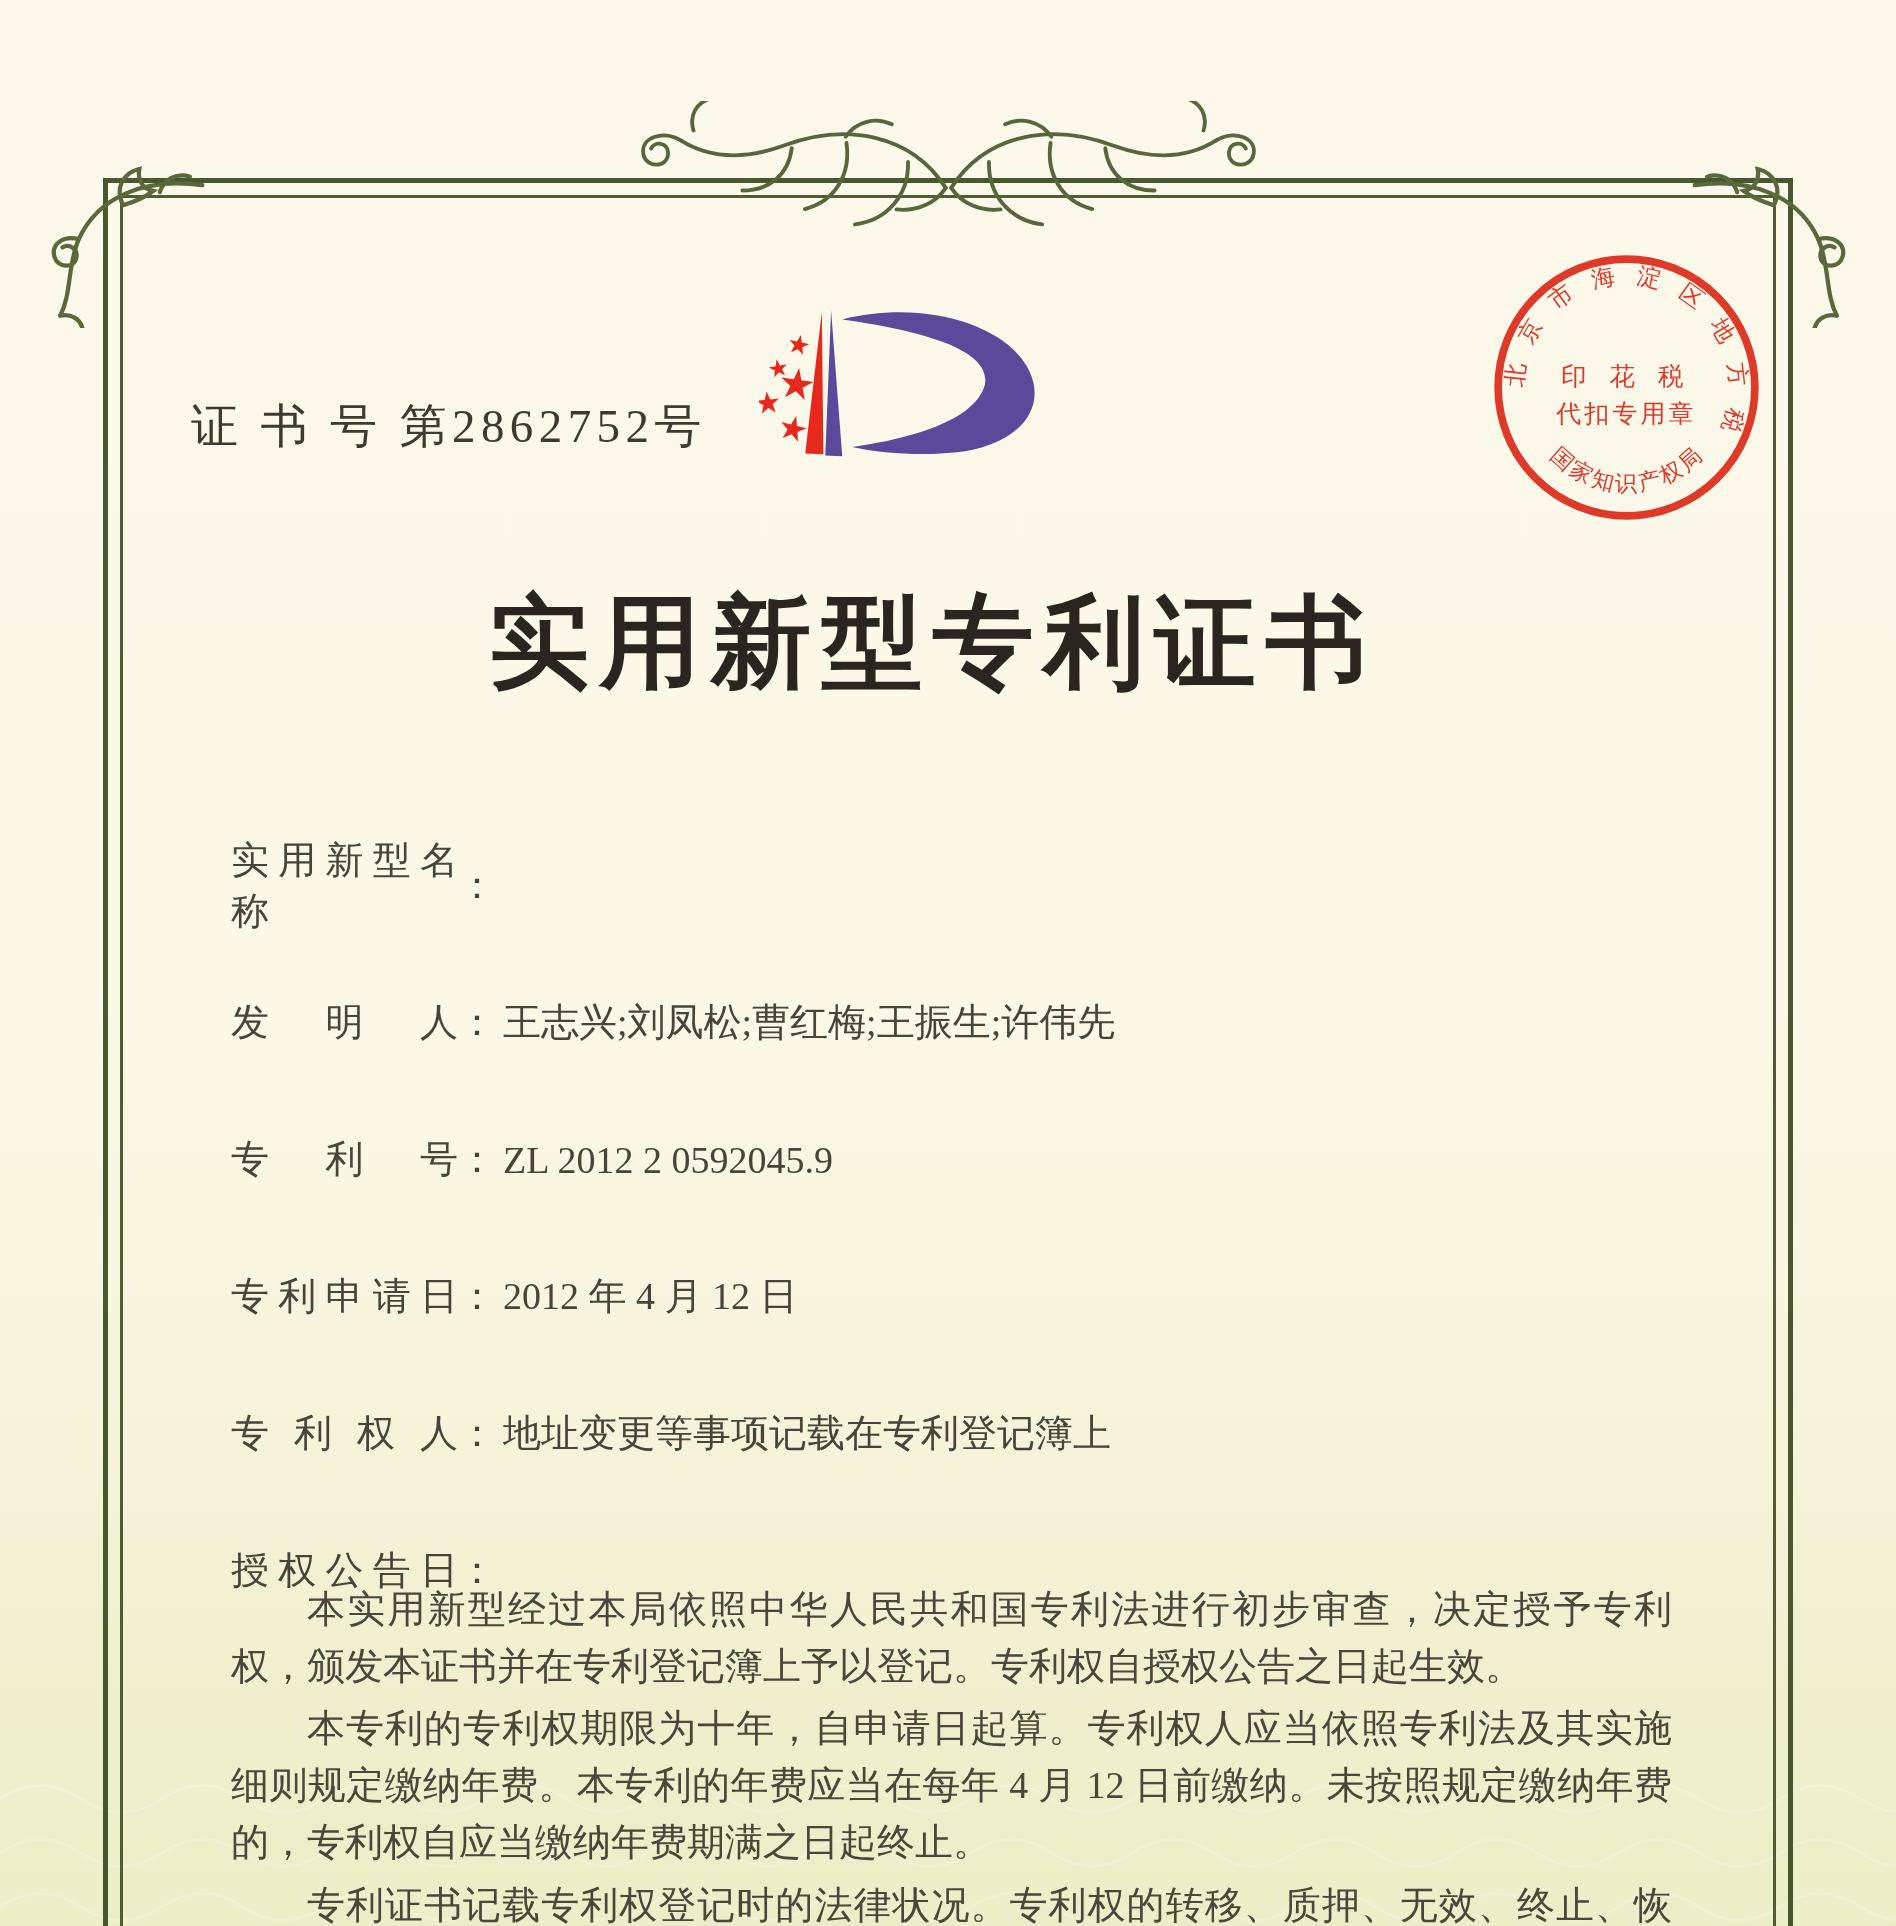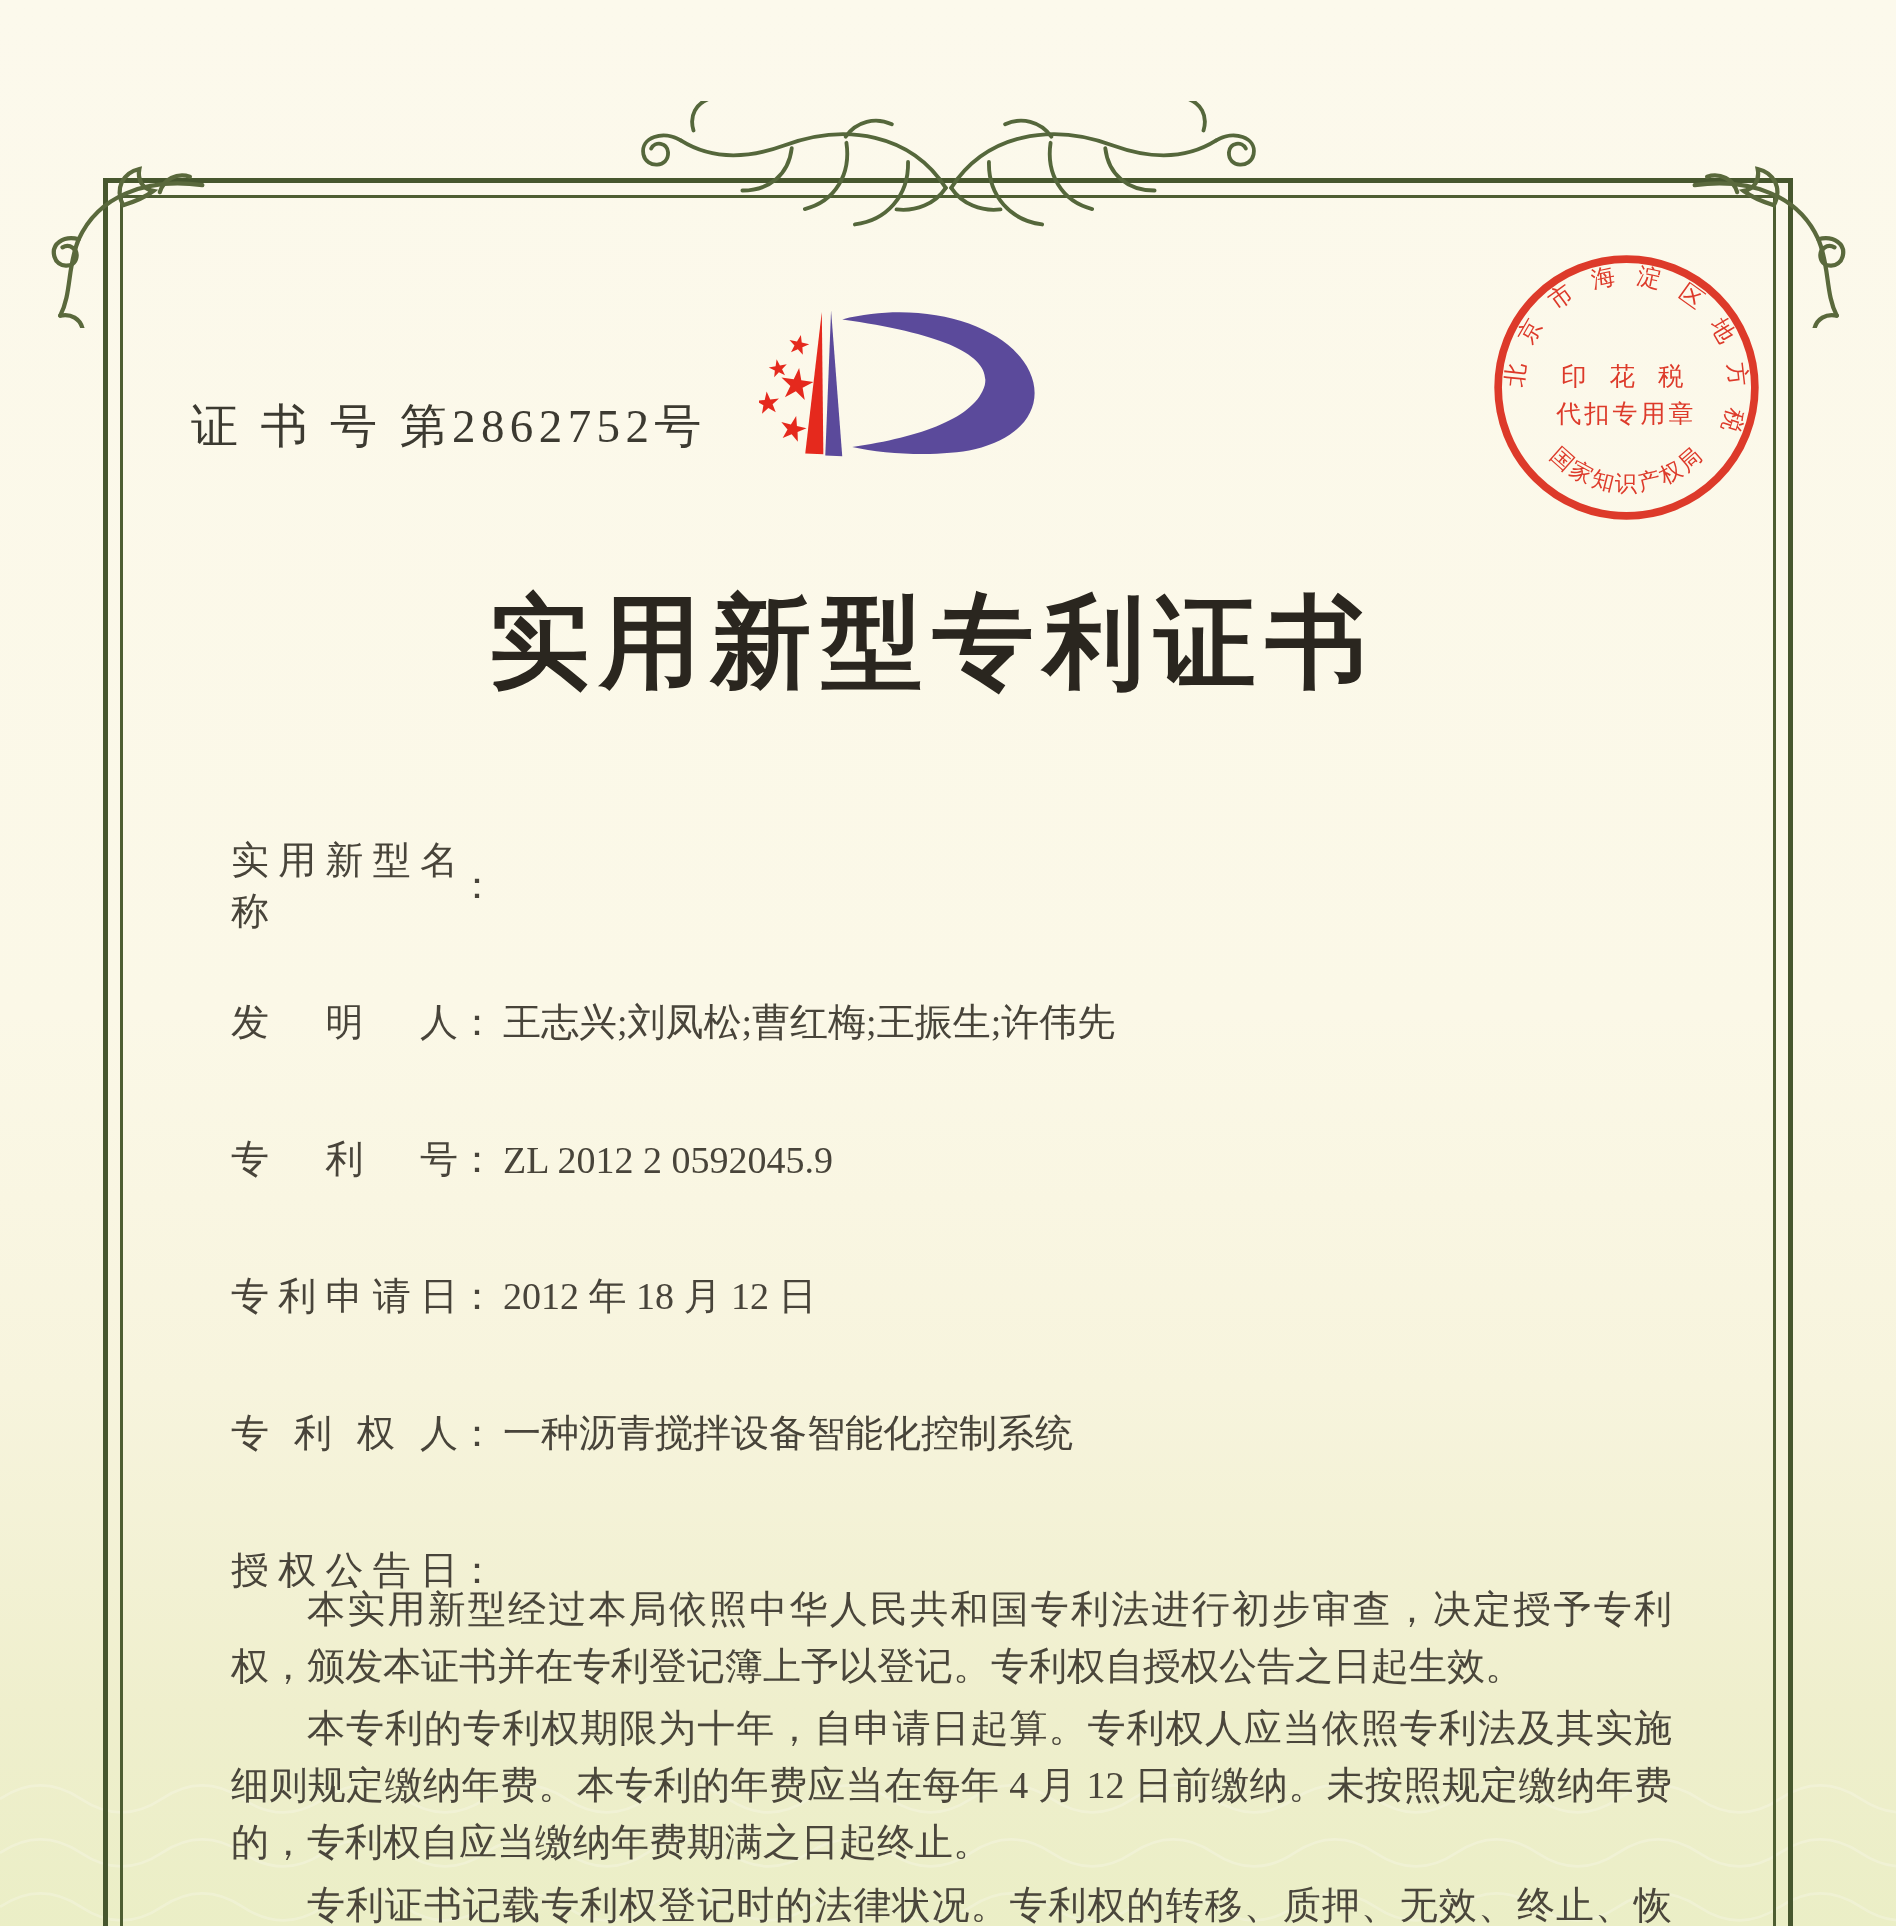--- a/index.html
+++ b/index.html
@@ -138,26 +138,26 @@
         <span class="fvalue">王志兴;刘凤松;曹红梅;王振生;许伟先</span>
     </div>
     <div class="frow">
       <span class="flabel">专　利　号</span>
         <span class="fcolon">：</span>
         <span class="fvalue">ZL 2012 2 0592045.9</span>
     </div>
     <div class="frow">
       <span class="flabel">专利申请日</span>
         <span class="fcolon">：</span>
-        <span class="fvalue">2012 年 18 月 12 日</span>
+        <span class="fvalue">2012 年 4 月 12 日</span>
     </div>
     <div class="frow">
       <span class="flabel">专 利 权 人</span>
         <span class="fcolon">：</span>
-        <span class="fvalue">一种沥青搅拌设备智能化控制系统</span>
+        <span class="fvalue">地址变更等事项记载在专利登记簿上</span>
     </div>
     <div class="frow">
       <span class="flabel">授权公告日</span>
         <span class="fcolon">：</span>
     </div>
   </div>
 
   <div class="paras">
     <p>本实用新型经过本局依照中华人民共和国专利法进行初步审查，决定授予专利权，颁发本证书并在专利登记簿上予以登记。专利权自授权公告之日起生效。</p>
     <p>本专利的专利权期限为十年，自申请日起算。专利权人应当依照专利法及其实施细则规定缴纳年费。本专利的年费应当在每年 4 月 12 日前缴纳。未按照规定缴纳年费的，专利权自应当缴纳年费期满之日起终止。</p>

